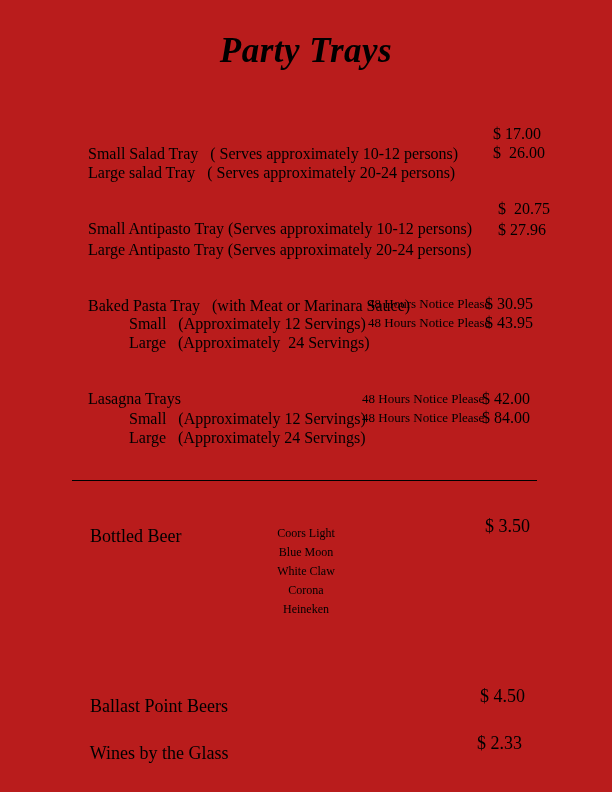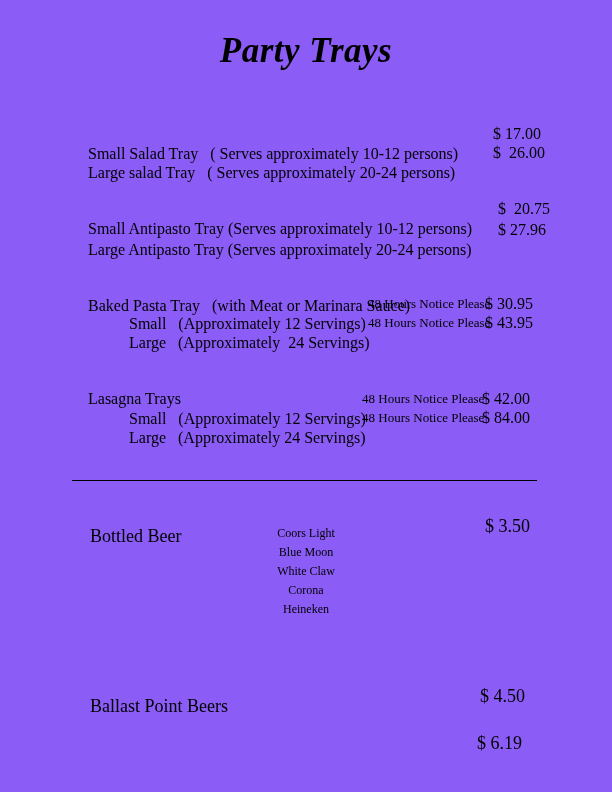--- a/index.html
+++ b/index.html
@@ -4,21 +4,21 @@
 <style>
   html, body {
     margin: 0;
     padding: 0;
     background: #ffffff;
   }
   .page {
     position: relative;
     width: 612px;
     height: 792px;
-    background: #8b5cf6;
+    background: #b91c1c;
     font-family: "Liberation Serif", serif;
     color: #000000;
     overflow: hidden;
   }
   .title {
     position: absolute;
     top: 30px;
     left: 0;
     width: 612px;
     margin: 0;
@@ -161,16 +161,17 @@
     <div>Corona</div>
     <div>Heineken</div>
   </div>
 
   <div class="row-lg" style="top:673px">
     <span>Ballast Point Beers</span>
     <span class="price p-ballast">$ 4.50</span>
   </div>
 
   <div class="row-lg" style="top:720px">
-    <span class="price p-wine">$ 6.19</span>
+    <span>Wines by the Glass</span>
+    <span class="price p-wine">$ 2.33</span>
   </div>
 
 </div>
 
 </body></html>

